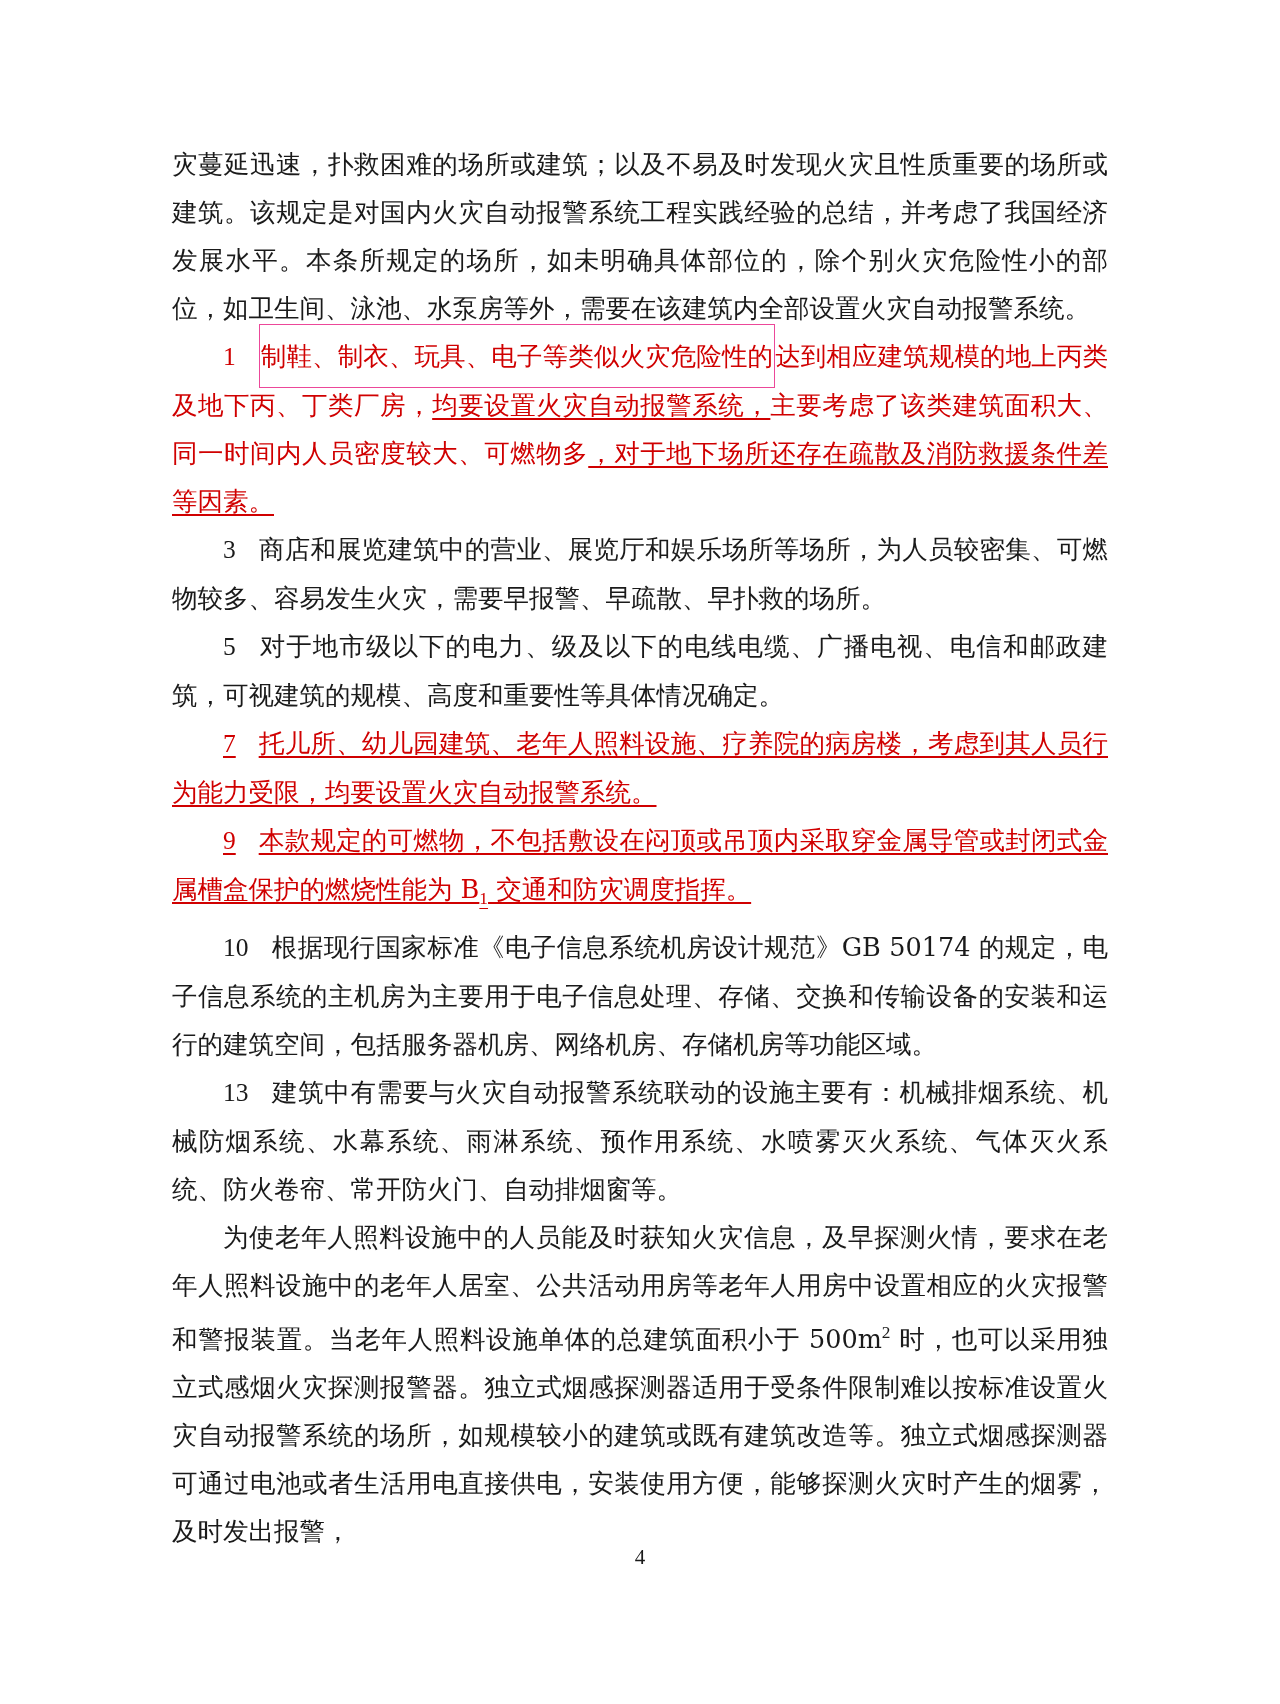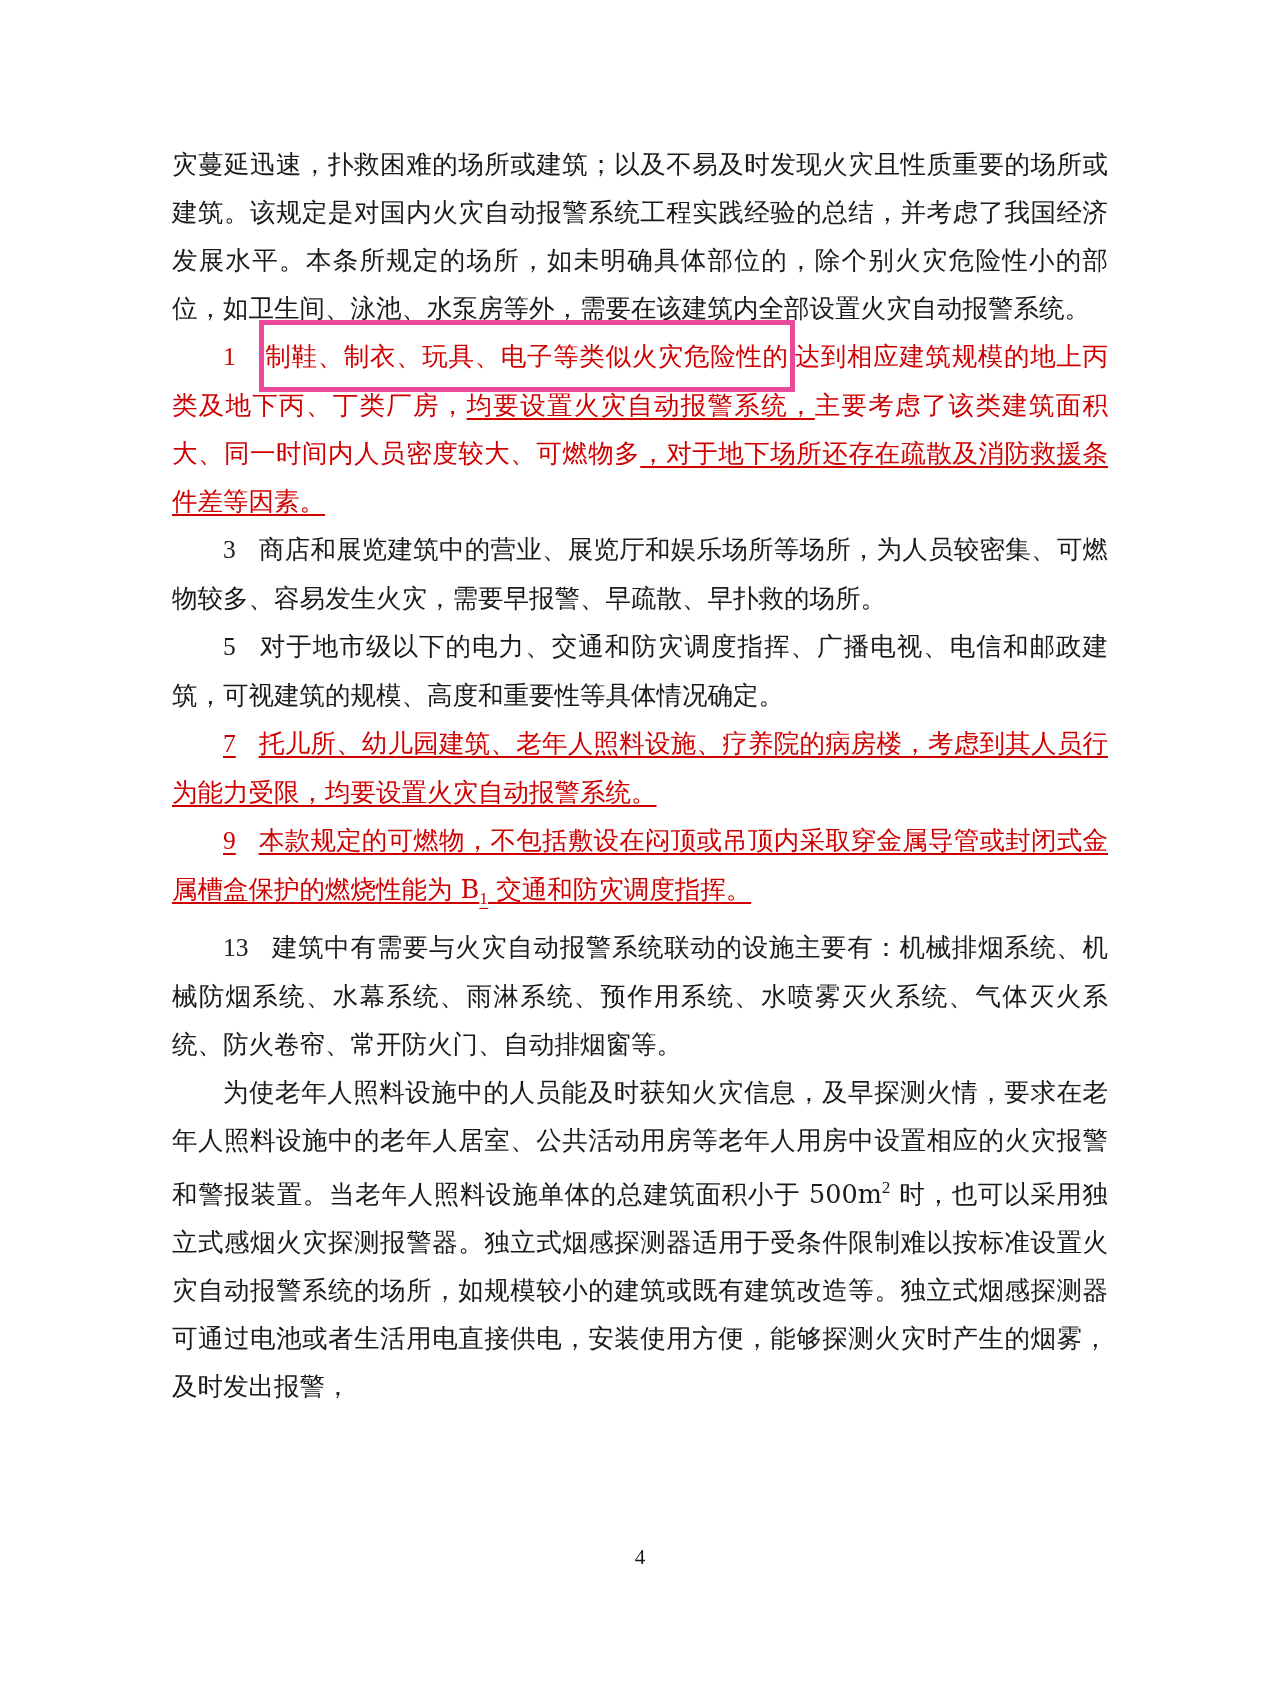--- a/index.html
+++ b/index.html
@@ -30,21 +30,21 @@
     margin: 0;
     padding: 0;
   }
   .indent {
     text-indent: 2em;
   }
   .red {
     color: #d00000;
   }
   .box {
-    border: 5px solid #ec4899;
+    border: 1px solid #ec4899;
     padding: 16px 1px;
   }
   .ul {
     text-decoration: underline;
     text-decoration-color: #d00000;
     text-underline-offset: 4px;
   }
   .num-gap {
     display: inline-block;
     width: 0.9em;
@@ -80,32 +80,35 @@
     <p class="indent red">
       <span class="latin">1</span><span class="num-gap"></span><span class="box">制鞋、制衣、玩具、电子等类似火灾危险性的</span><span>达到相应建筑规模的地上丙类及地下丙、丁类厂房，</span><span class="ul">均要设置火灾自动报警系统，</span><span>主要考虑了该类建筑面积大、同一时间内人员密度较大、可燃物多</span><span class="ul">，对于地下场所还存在疏散及消防救援条件差等因素。</span>
     </p>
 
     <p class="indent">
       <span class="latin">3</span><span class="num-gap"></span><span>商店和展览建筑中的营业、展览厅和娱乐场所等场所，为人员较密集、可燃物较多、容易发生火灾，需要早报警、早疏散、早扑救的场所。</span>
     </p>
 
 
     <p class="indent">
-      <span class="latin">5</span><span class="num-gap"></span><span>对于地市级以下的电力、交通和防灾调度指挥、广播电视、电信和邮政建筑，可视建筑的规模、高度和重要性等具体情况确定。</span>
+      <span class="latin">5</span><span class="num-gap"></span><span>对于地市级以下的电力、级及以下的电线电缆、广播电视、电信和邮政建筑，可视建筑的规模、高度和重要性等具体情况确定。</span>
     </p>
 
 
     <p class="indent red">
       <span class="ul latin">7</span><span class="num-gap ul"></span><span class="ul">托儿所、幼儿园建筑、老年人照料设施、疗养院的病房楼，考虑到其人员行为能力受限，均要设置火灾自动报警系统。</span>
     </p>
 
     <p class="indent red">
       <span class="ul latin">9</span><span class="num-gap ul"></span><span class="ul">本款规定的可燃物，不包括敷设在闷顶或吊顶内采取穿金属导管或封闭式金属槽盒保护的燃烧性能为 B</span><sub class="ul latin">1</sub><span class="ul"> 交通和防灾调度指挥。</span>
     </p>
 
+    <p class="indent">
+      <span class="latin">10</span><span class="num-gap"></span><span>根据现行国家标准《电子信息系统机房设计规范》GB 50174 的规定，电子信息系统的主机房为主要用于电子信息处理、存储、交换和传输设备的安装和运行的建筑空间，包括服务器机房、网络机房、存储机房等功能区域。</span>
+    </p>
 
     <p class="indent">
       <span class="latin">13</span><span class="num-gap"></span><span>建筑中有需要与火灾自动报警系统联动的设施主要有：机械排烟系统、机械防烟系统、水幕系统、雨淋系统、预作用系统、水喷雾灭火系统、气体灭火系统、防火卷帘、常开防火门、自动排烟窗等。</span>
     </p>
 
     <p class="indent">
       <span>为使老年人照料设施中的人员能及时获知火灾信息，及早探测火情，要求在老年人照料设施中的老年人居室、公共活动用房等老年人用房中设置相应的火灾报警和警报装置。当老年人照料设施单体的总建筑面积小于 500m</span><sup class="latin">2</sup><span> 时，也可以采用独立式感烟火灾探测报警器。独立式烟感探测器适用于受条件限制难以按标准设置火灾自动报警系统的场所，如规模较小的建筑或既有建筑改造等。独立式烟感探测器可通过电池或者生活用电直接供电，安装使用方便，能够探测火灾时产生的烟雾，及时发出报警，</span>
     </p>
 
   </div>

